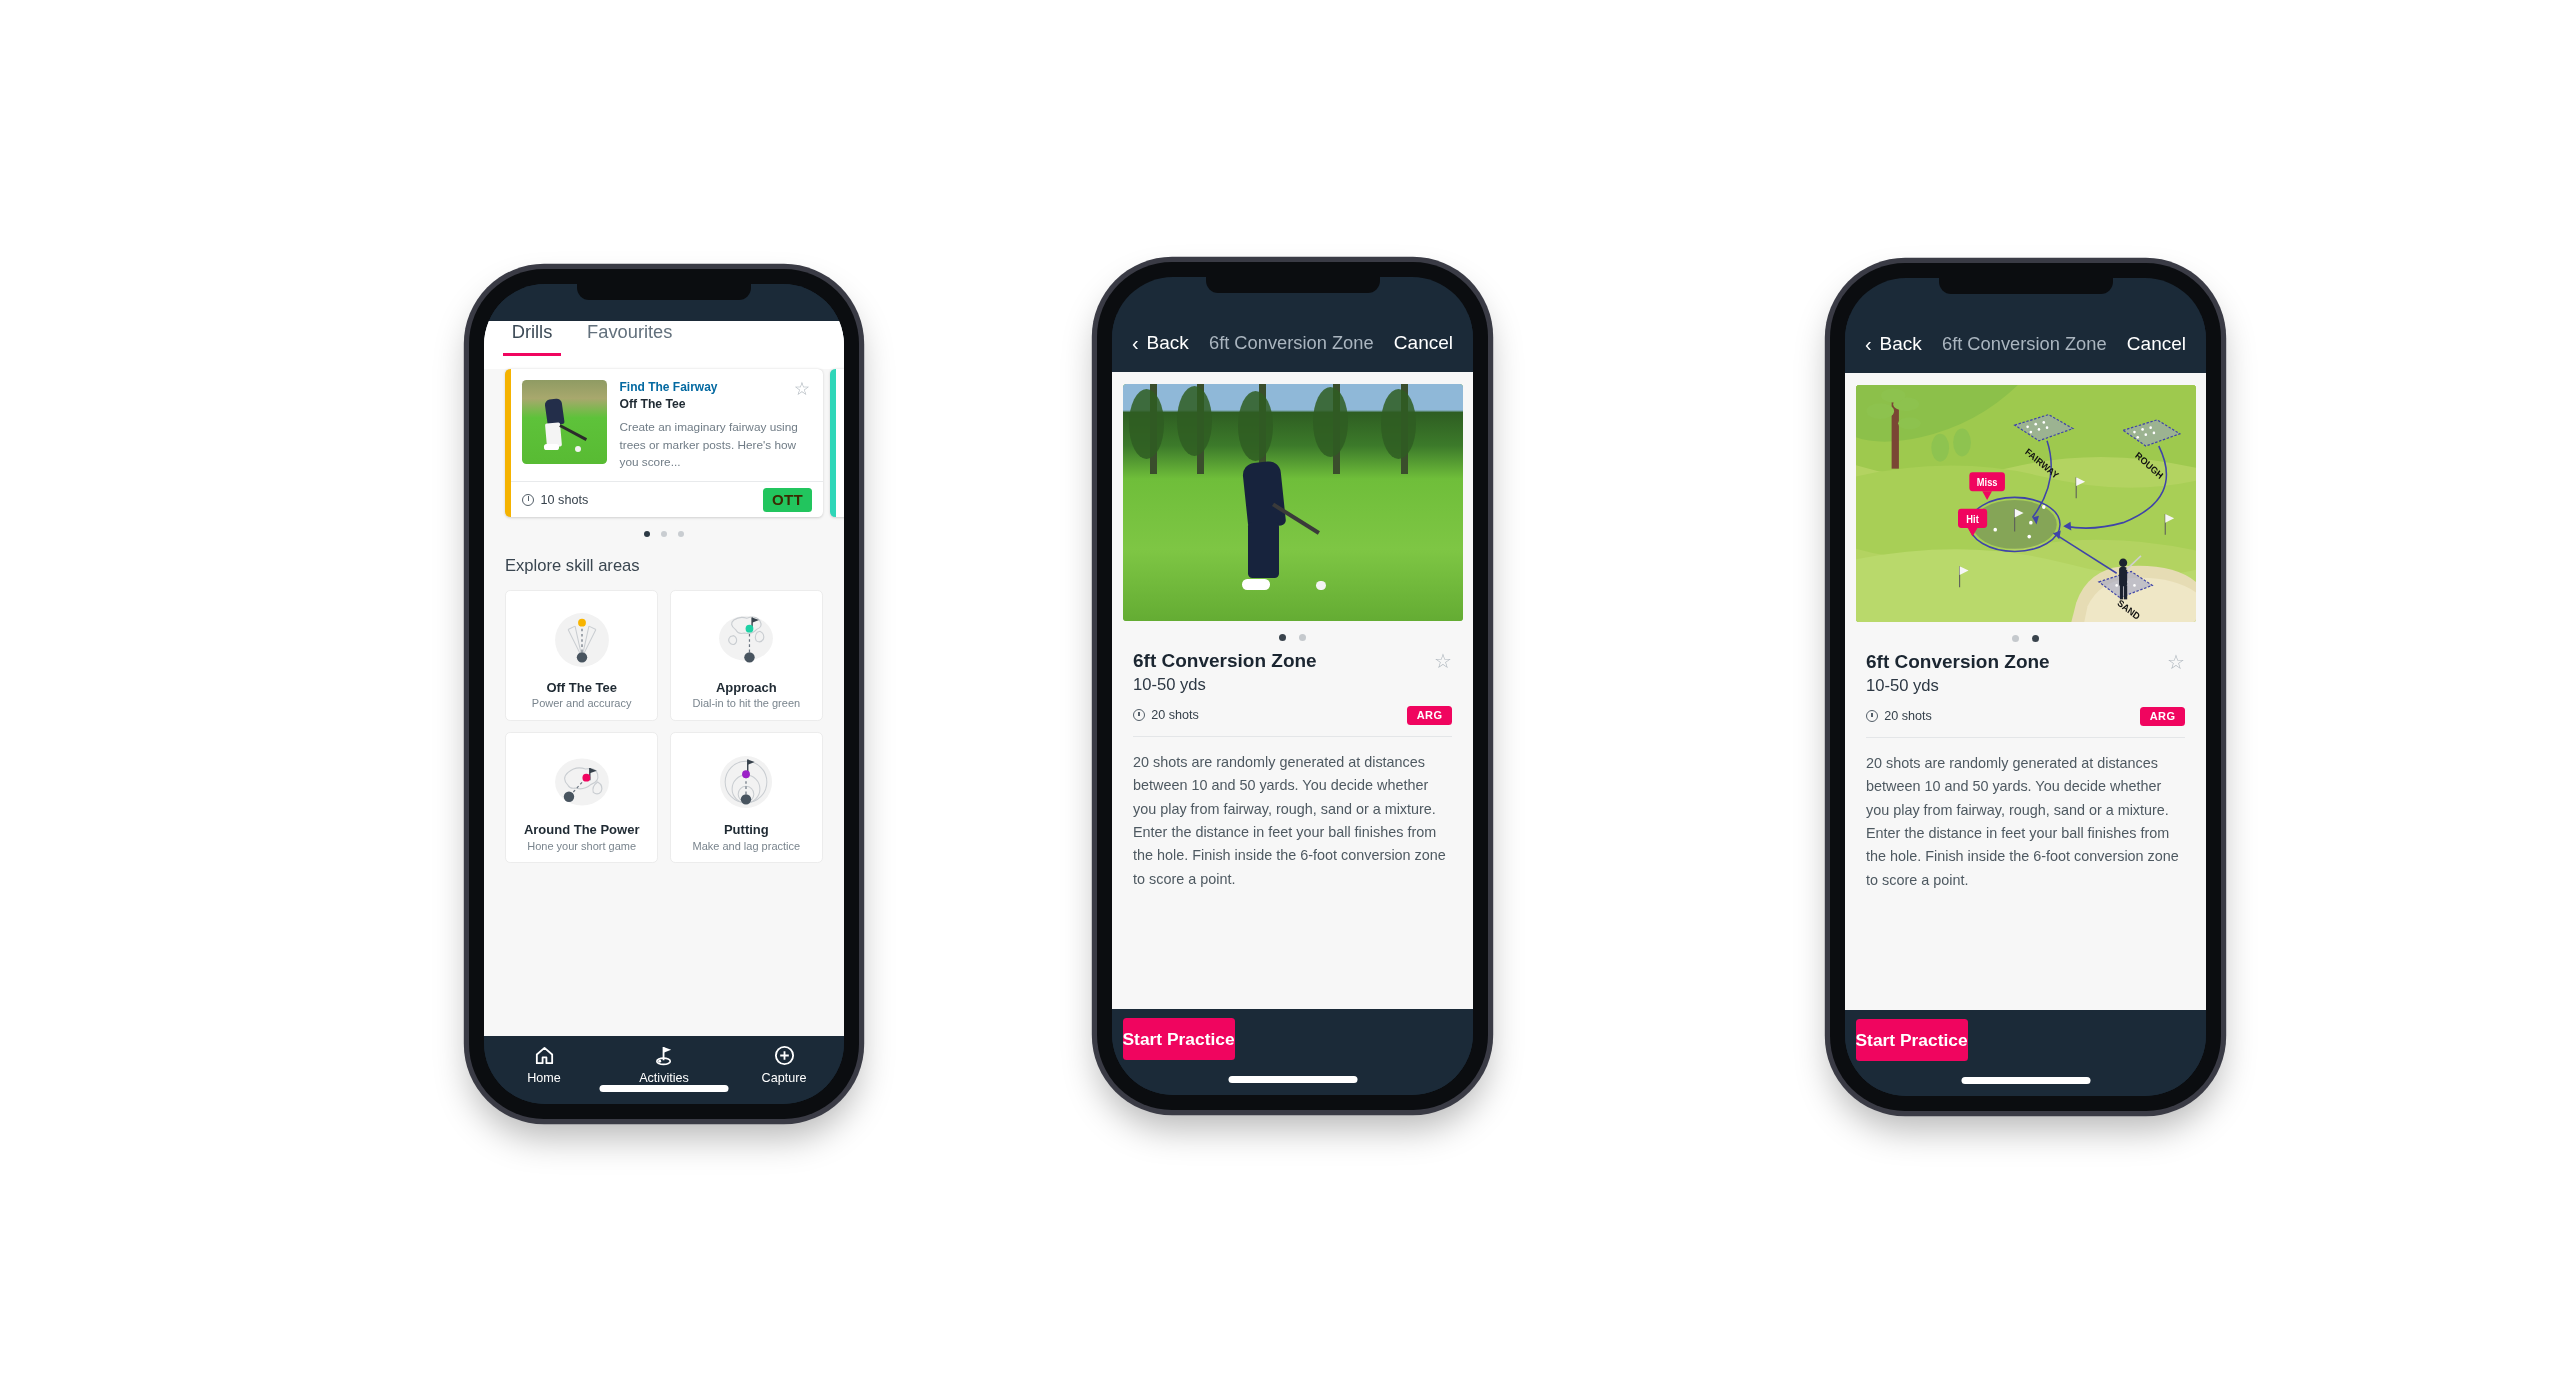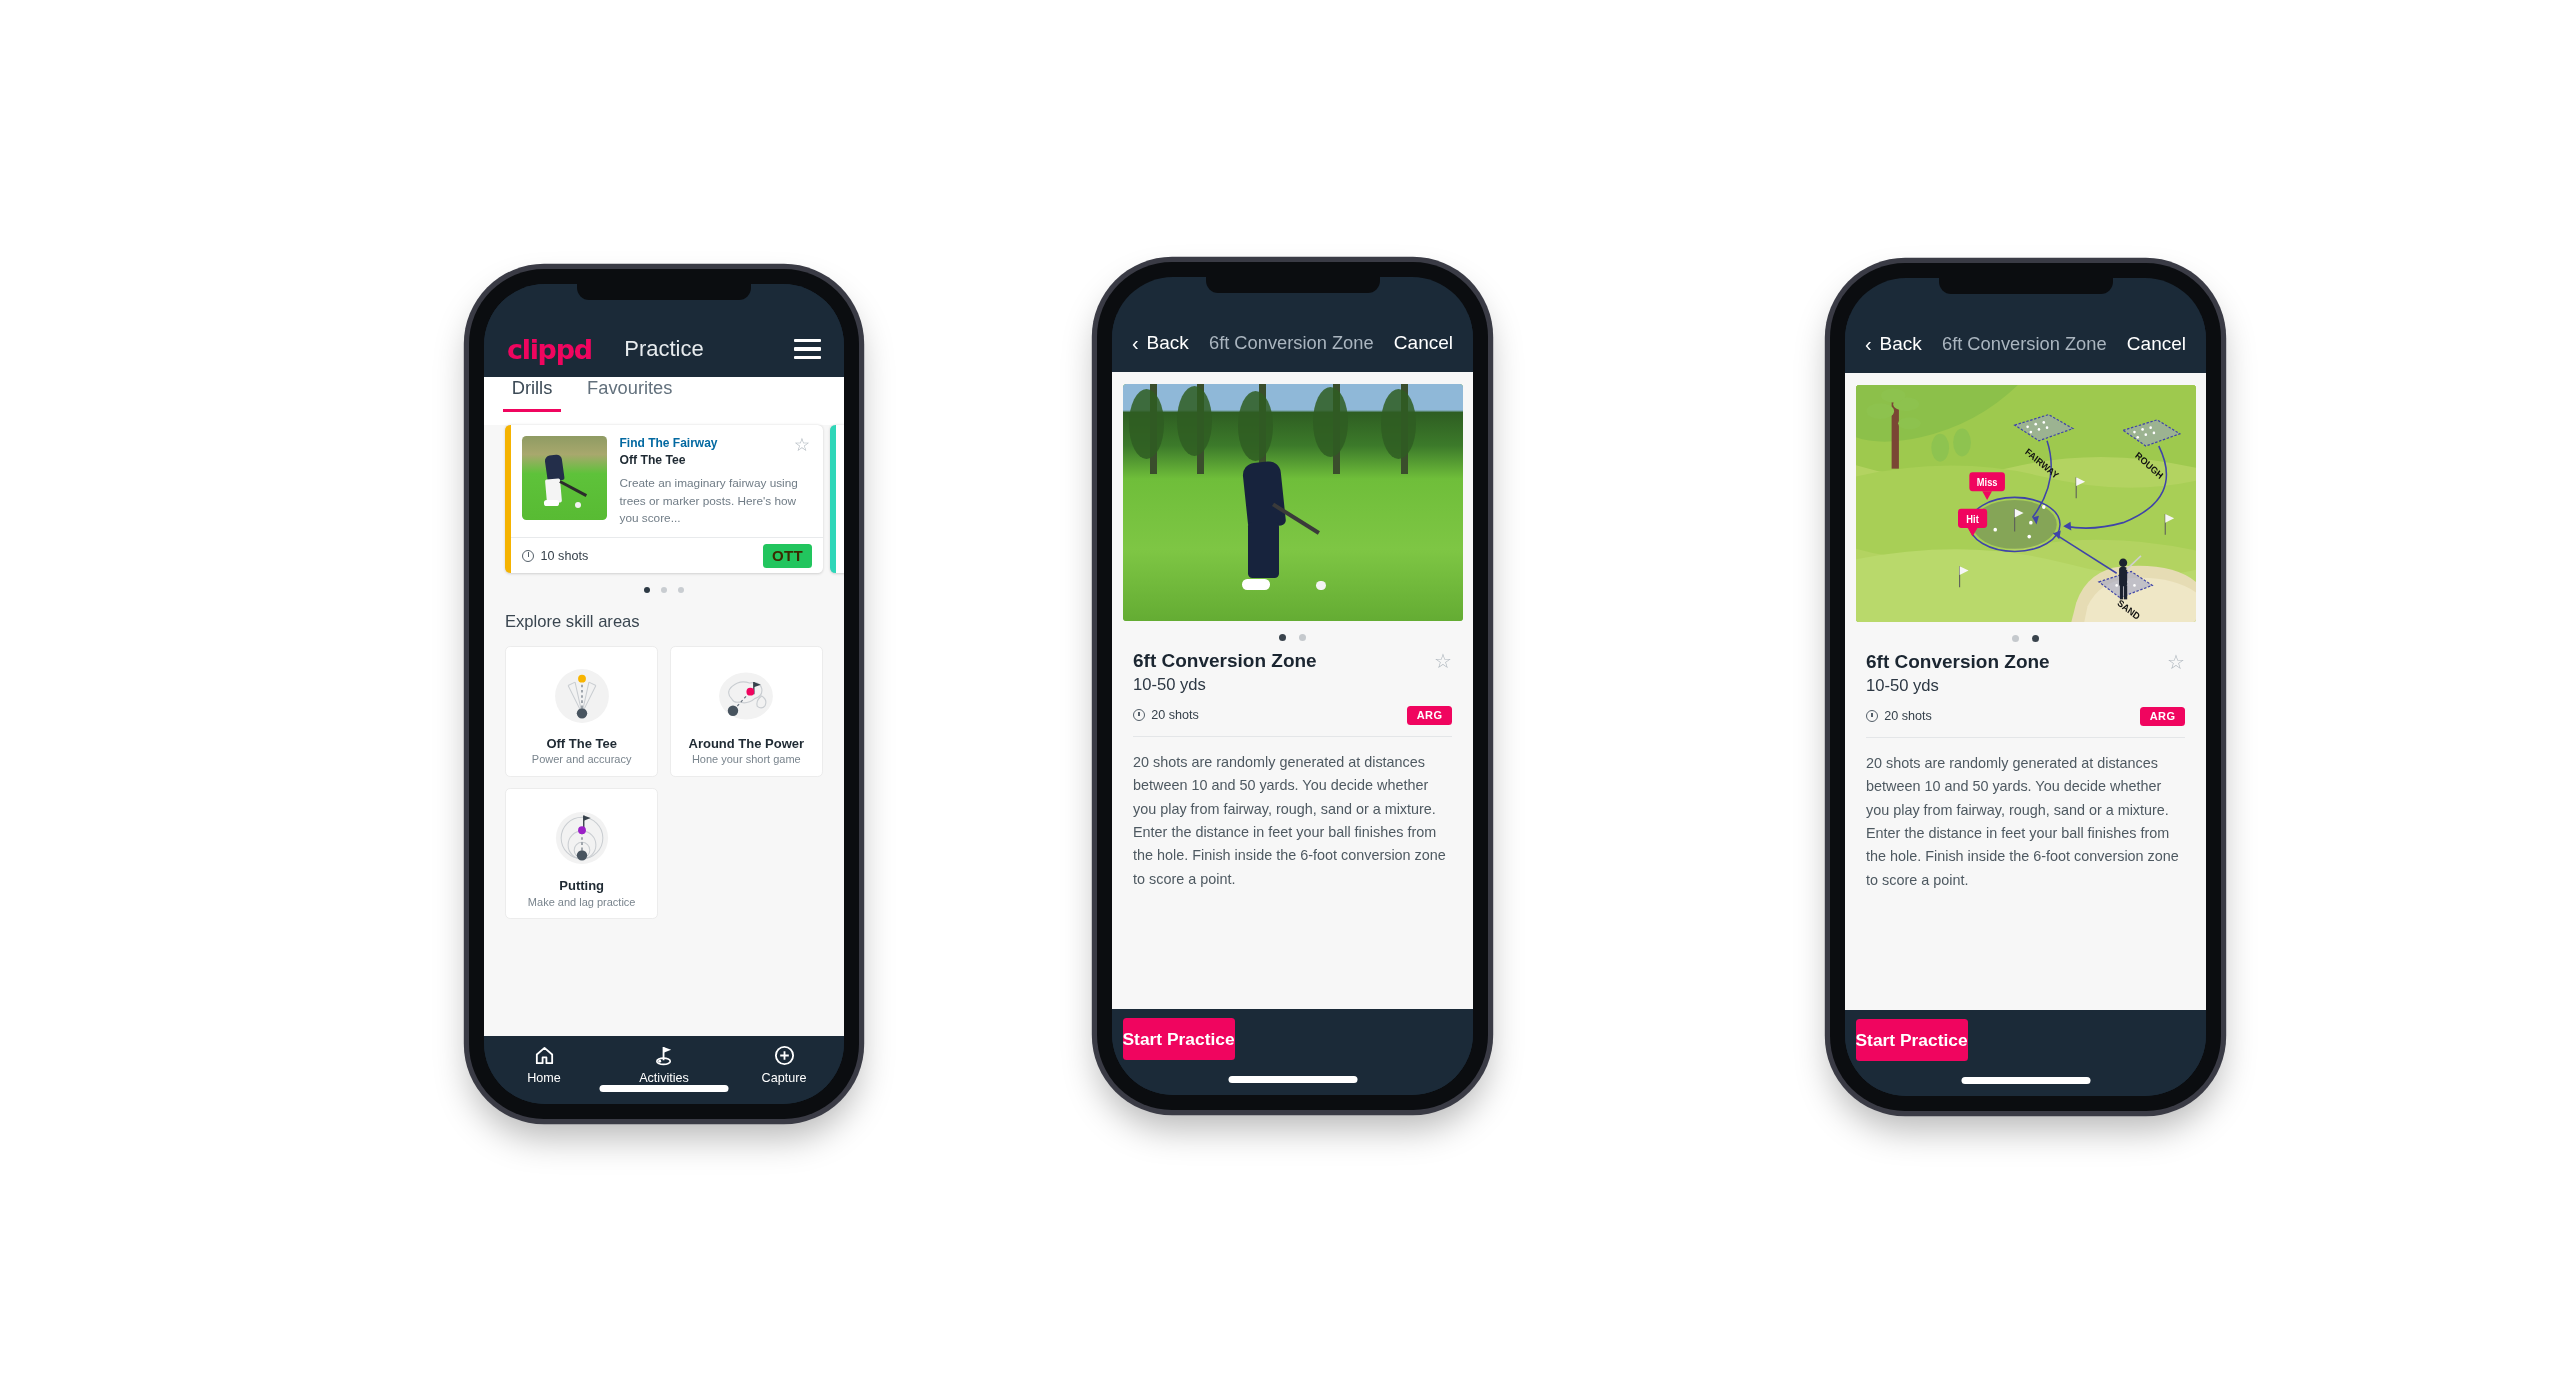--- a/index.html
+++ b/index.html
@@ -217,29 +217,20 @@
 <body>
 
 <div class="stage">
 
   <div class="phone" id="phone1">
     <div class="phone-inner">
       <div class="notch"></div>
 
       <div class="p1-statusbar"></div>
 
-      <div class="p1-appbar">
-        <div class="logo">clippd</div>
-        <div class="appbar-title">Practice</div>
-        <div class="hamburger">
-          <span></span>
-            <span></span>
-            <span></span>
-        </div>
-      </div>
 
       <div class="p1-body">
 
         <div class="tabs">
           <div class="tab active">Drills</div>
           <div class="tab">Favourites</div>
         </div>
 
 
         <div class="carousel">
@@ -288,20 +279,37 @@
                 <path d="M22 26 L30 22 M46 22 L54 26" stroke="#c9cdd1" stroke-width="1.2" fill="none"></path>
                 <line x1="38" y1="58" x2="38" y2="20" stroke="#6b7580" stroke-width="1.4" stroke-dasharray="3,3"></line>
                 <circle cx="38" cy="18" r="4.5" fill="#f8b400"></circle>
                 <circle cx="38" cy="58" r="6" fill="#48545f"></circle>
               </svg>
             </div>
             <div class="skill-name">Off The Tee</div>
             <div class="skill-sub">Power and accuracy</div>
           </div>
 
+          <div class="skill-card">
+            <div class="skill-ico">
+              <svg width="66" height="66" viewBox="0 0 76 76">
+                <ellipse cx="38" cy="36" rx="31" ry="26" fill="#f2f2f2"></ellipse>
+                <path d="M26 26 q-8 -6 -2 -11 q7 -5 15 -2 q10 -4 15 3 q4 7 -4 10 q-5 6 -14 4 q-7 2 -10 -4 z" fill="none" stroke="#c9cdd1" stroke-width="1.3"></path>
+                <path d="M20 34 q-4 4 0 8 q5 3 7 -2 q1 -5 -3 -7 z" fill="none" stroke="#c9cdd1" stroke-width="1.3"></path>
+                <path d="M54 28 q6 3 4 9 q-3 5 -8 2 q-3 -5 1 -10 z" fill="none" stroke="#c9cdd1" stroke-width="1.3"></path>
+                <line x1="45" y1="12" x2="45" y2="26" stroke="#37414b" stroke-width="1.6"></line>
+                <path d="M45 12 l8 3 l-8 3 z" fill="#37414b"></path>
+                <line x1="42" y1="58" x2="42" y2="26" stroke="#6b7580" stroke-width="1.4" stroke-dasharray="3,3"></line>
+                <circle cx="42" cy="25" r="4.5" fill="#1fd1a5"></circle>
+                <circle cx="42" cy="58" r="6" fill="#48545f"></circle>
+              </svg>
+            </div>
+            <div class="skill-name">Approach</div>
+            <div class="skill-sub">Dial-in to hit the green</div>
+          </div>
 
           <div class="skill-card">
             <div class="skill-ico">
               <svg width="66" height="66" viewBox="0 0 76 76">
                 <ellipse cx="38" cy="38" rx="31" ry="27" fill="#f2f2f2"></ellipse>
                 <path d="M22 42 q-8 -8 0 -15 q9 -8 20 -4 q12 -2 14 6 q2 9 -8 12 q-8 7 -18 4 q-6 1 -8 -3 z" fill="none" stroke="#c9cdd1" stroke-width="1.3"></path>
                 <path d="M56 38 q7 4 4 11 q-4 5 -9 1 q-2 -7 5 -12 z" fill="none" stroke="#c9cdd1" stroke-width="1.3"></path>
                 <line x1="47" y1="22" x2="47" y2="36" stroke="#37414b" stroke-width="1.6"></line>
                 <path d="M47 22 l8 3 l-8 3 z" fill="#37414b"></path>
                 <line x1="24" y1="54" x2="42" y2="34" stroke="#6b7580" stroke-width="1.4" stroke-dasharray="3,3"></line>

